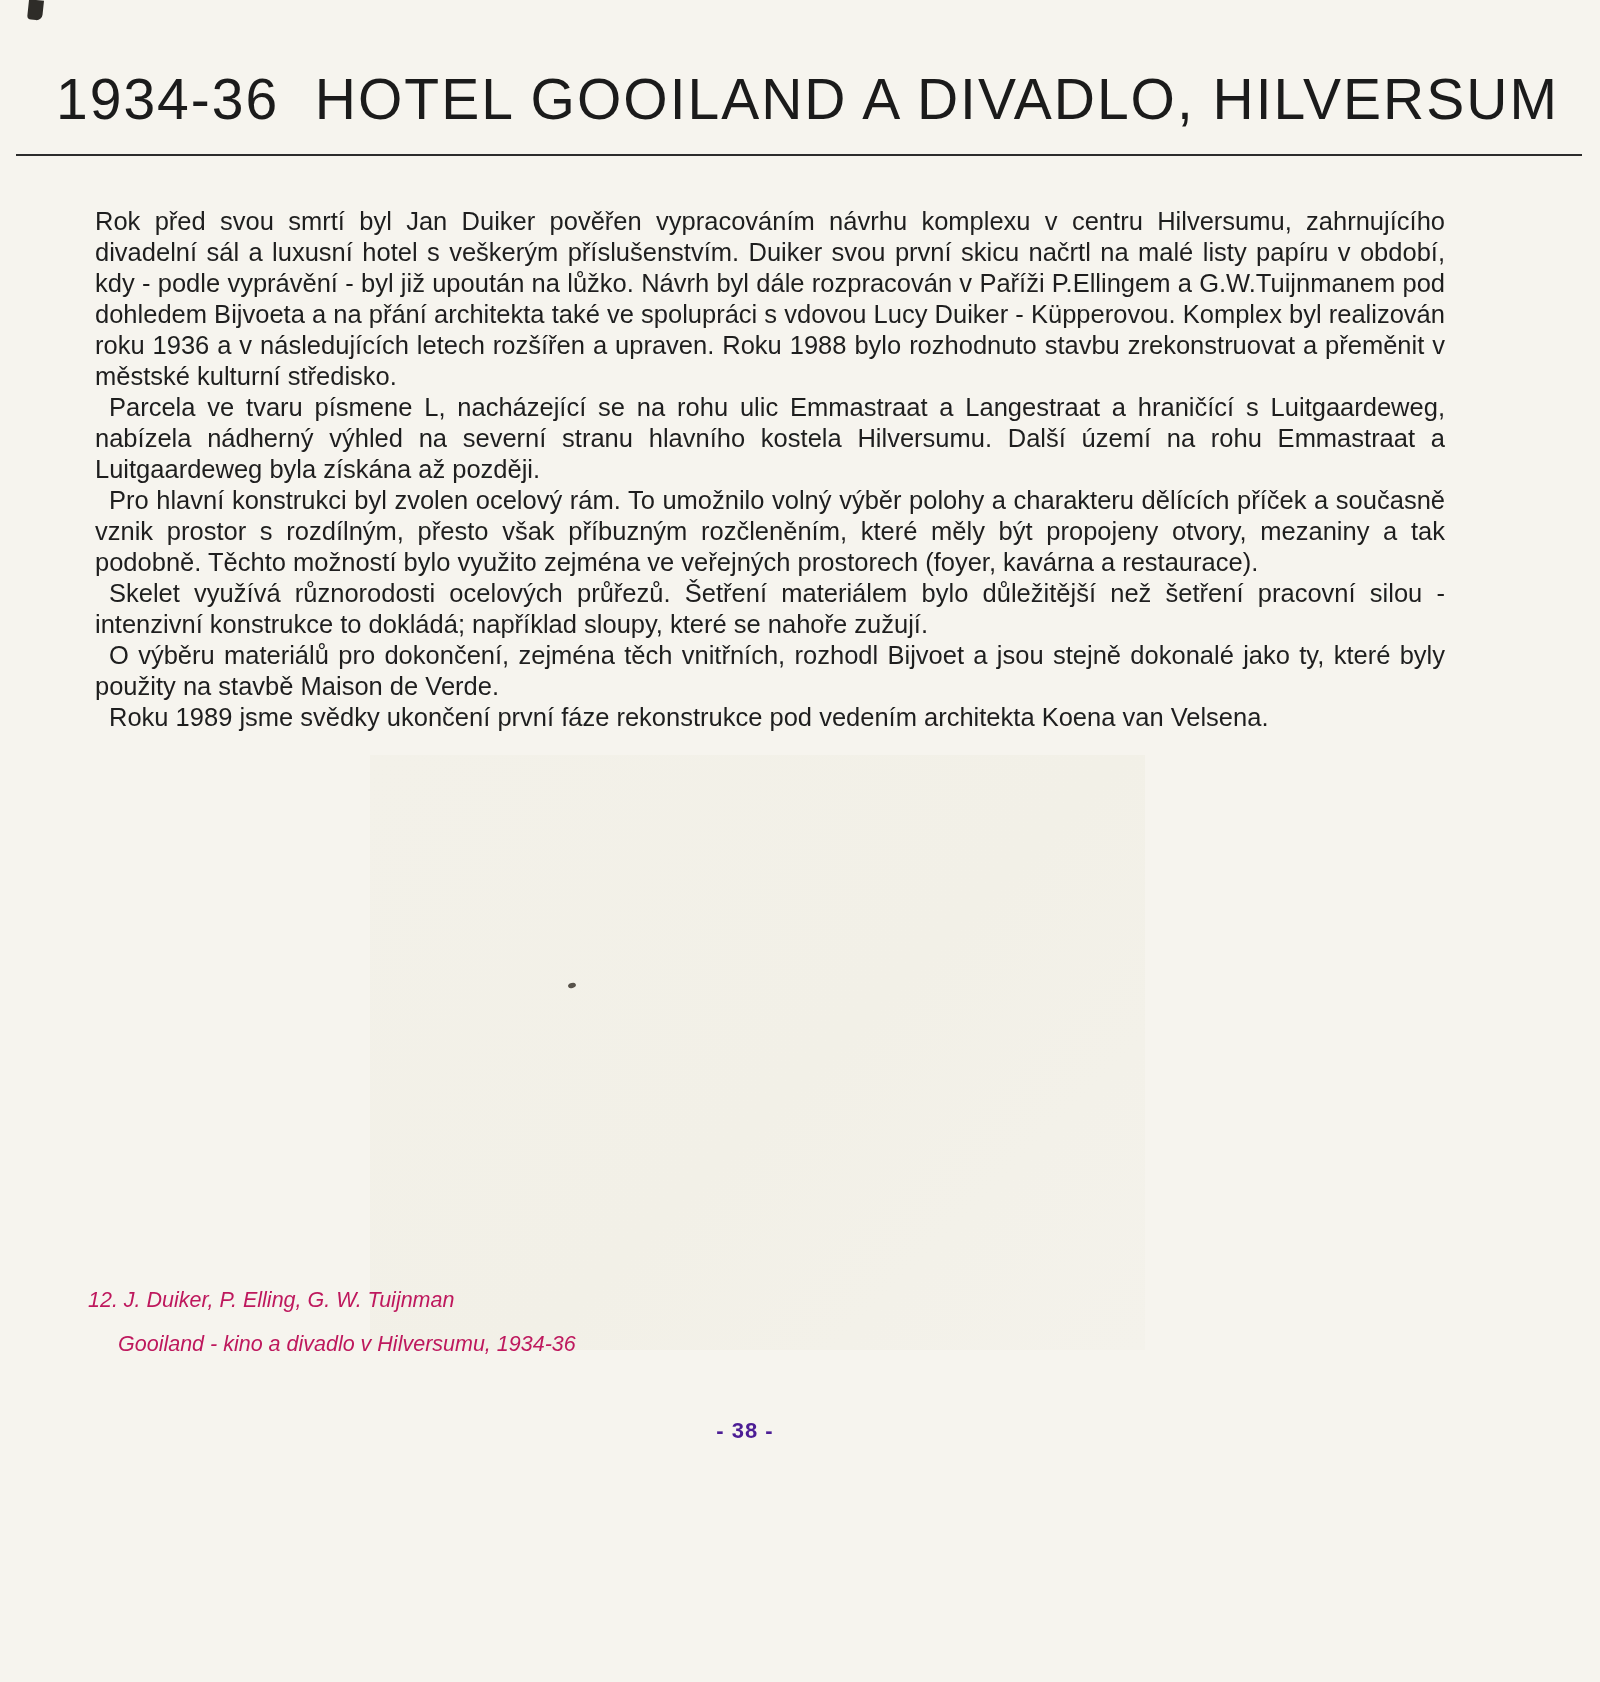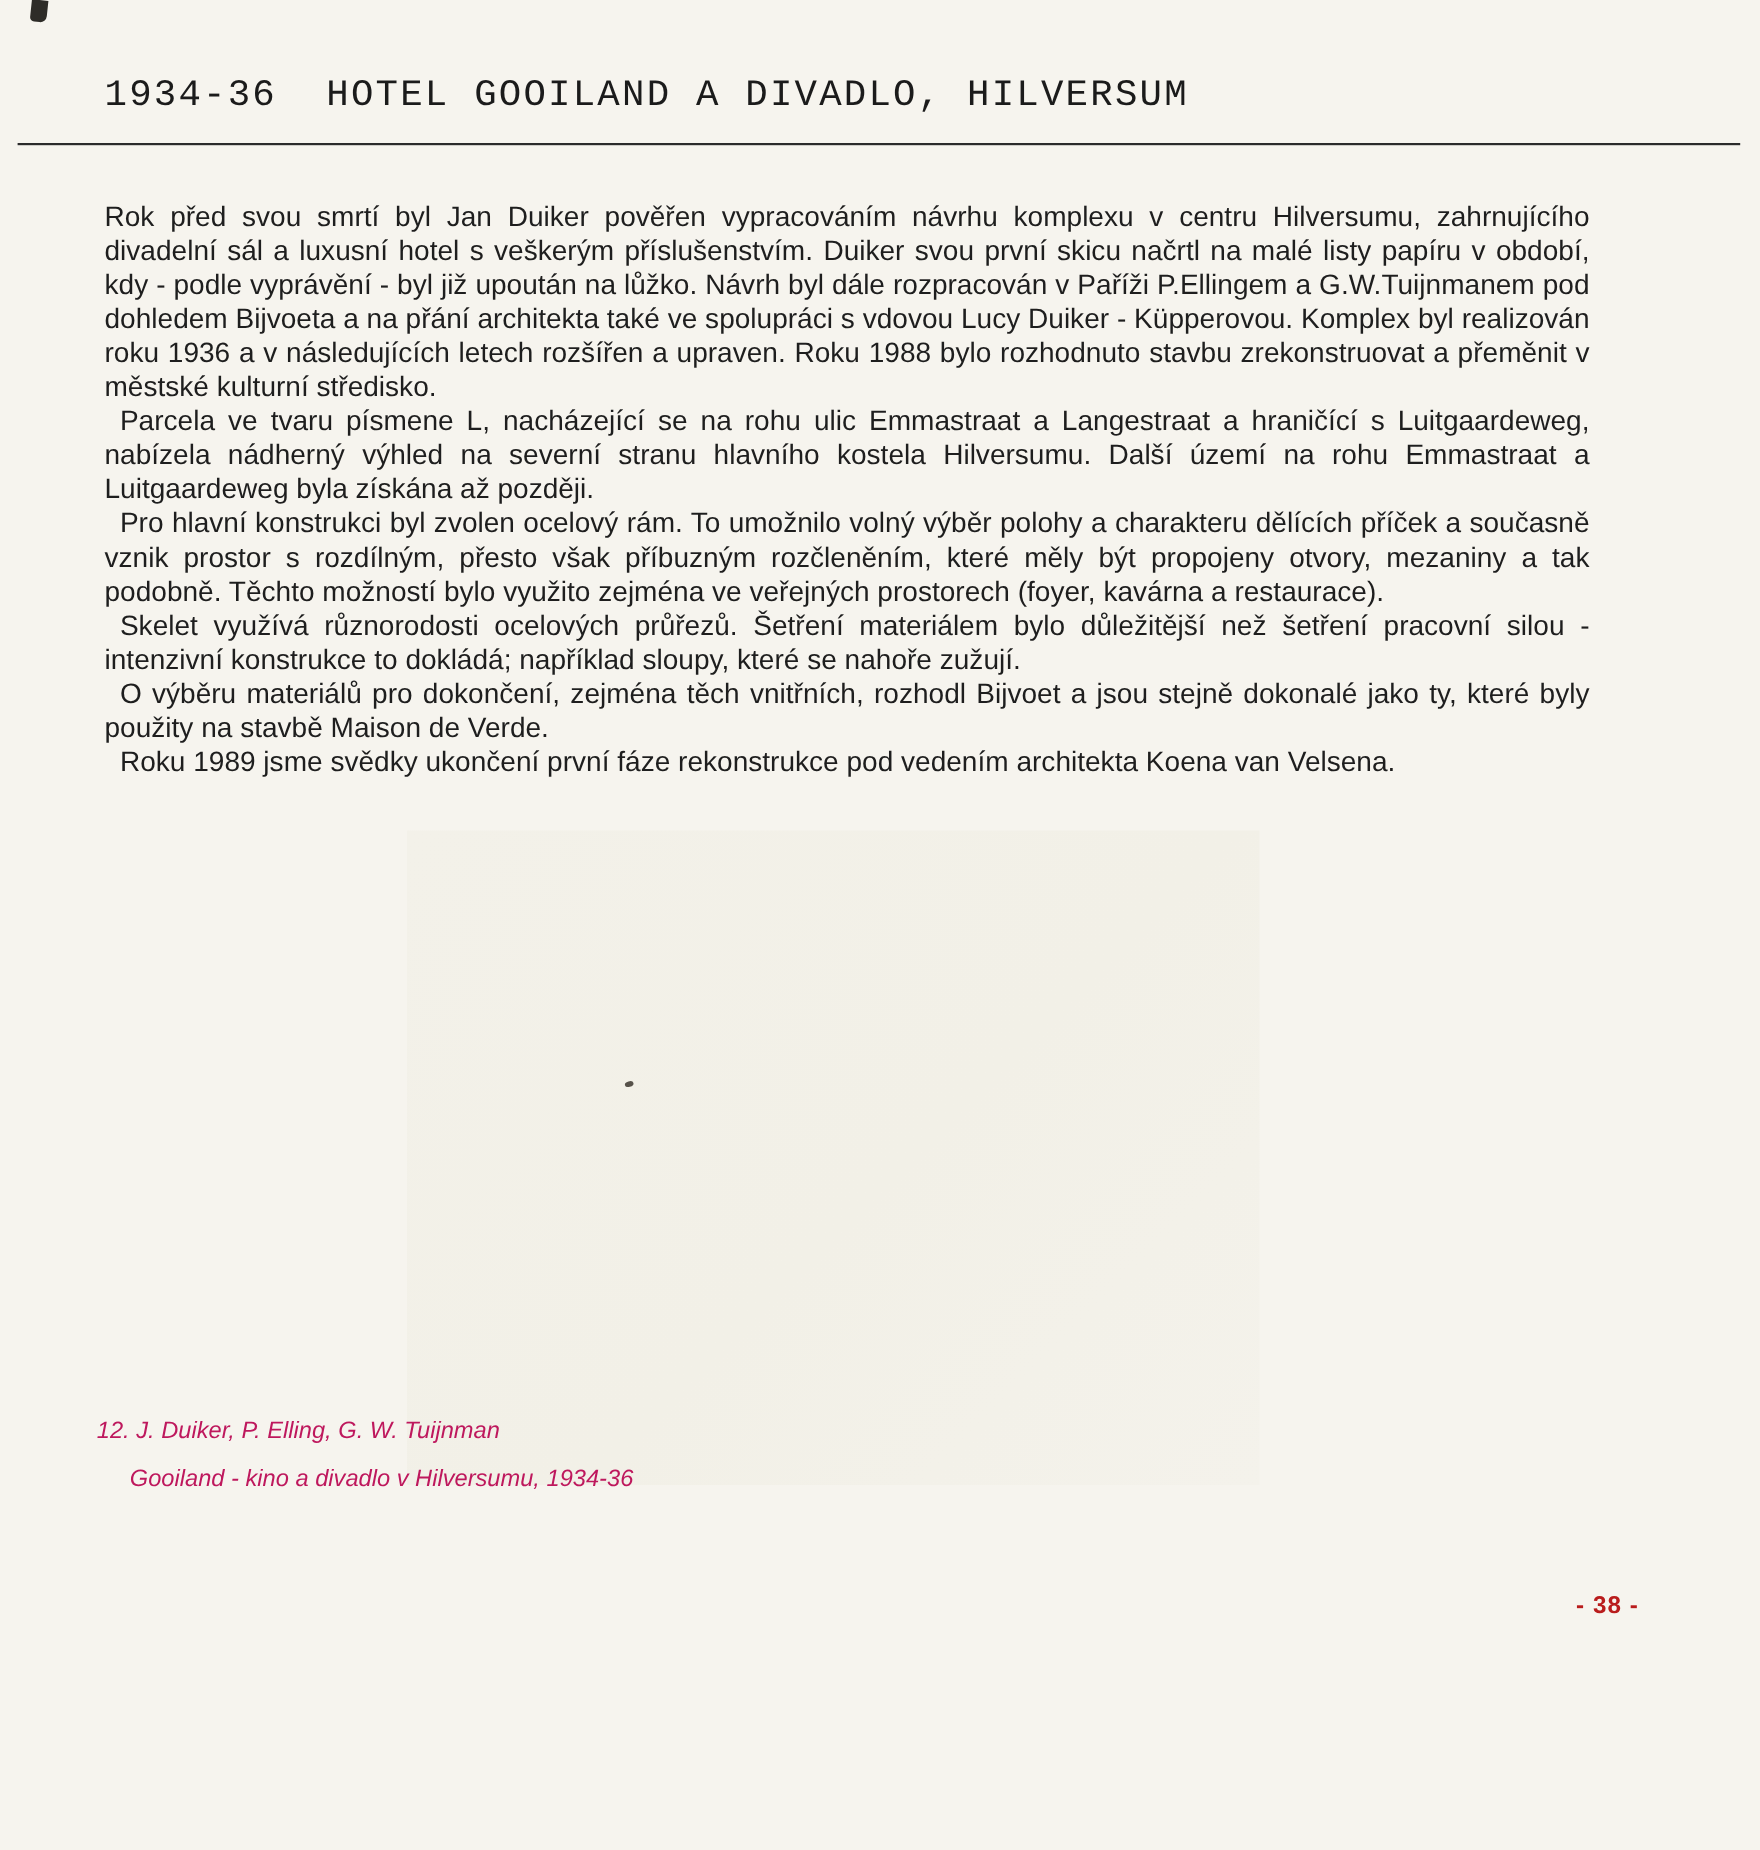--- a/index.html
+++ b/index.html
@@ -22,28 +22,27 @@
     left: 28px;
     top: 0;
     width: 15px;
     height: 20px;
     background: #2e2c28;
     border-radius: 0 0 6px 4px;
     transform: rotate(6deg);
   }
   h1.title {
     margin: 0;
-    padding: 70px 0 0 95px;
-    font-size: 34px;
+    padding: 70px 0 0 56px;
+    font-size: 57px;
     font-weight: 400;
     letter-spacing: 2px;
     line-height: 1.05;
     color: #1b1b1b;
     white-space: pre;
-    font-family: Liberation Mono, monospace;
   }
   .rule {
     margin: 24px 18px 0 16px;
     height: 0;
     border-bottom: 2px solid #2b2b2b;
   }
   .body-text {
     margin-top: 50px;
     padding: 0 155px 0 95px;
     font-size: 25.5px;
@@ -89,26 +88,25 @@
   }
   .caption .cap2 {
     margin-top: 18px;
     padding-left: 30px;
   }
   .pagenum {
     position: absolute;
     left: 0;
     right: 110px;
     top: 1418px;
-    text-align: right;
+    text-align: center;
     font-size: 22px;
     font-weight: 700;
     letter-spacing: 1px;
-    color: #b91c1c;
-    margin-top: 28px;
+    color: #4c1d95;
   }
 </style>
 </head>
 <body>
 
 <div class="page">
 
   <div class="scan-mark"></div>
 
   <h1 class="title">1934-36  HOTEL GOOILAND A DIVADLO, HILVERSUM</h1>

